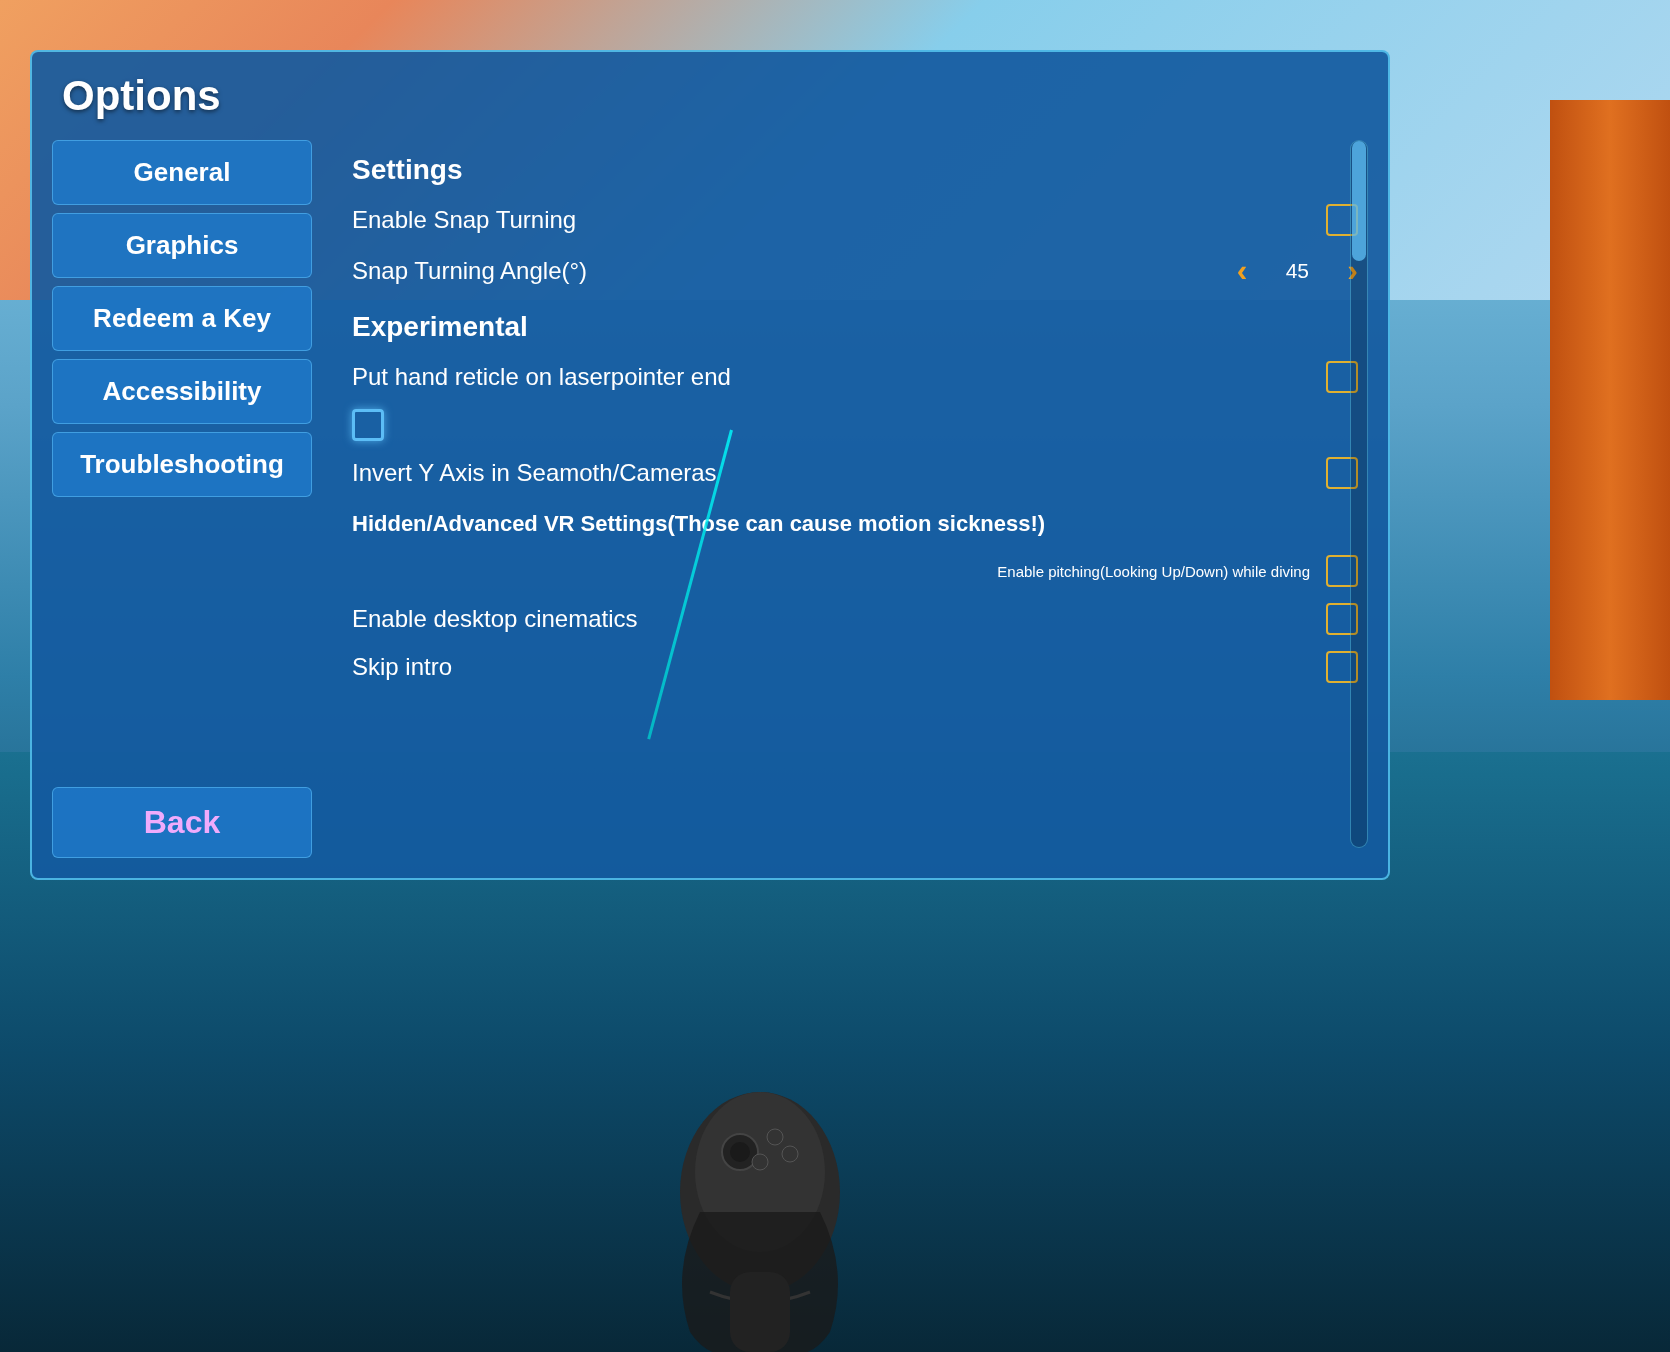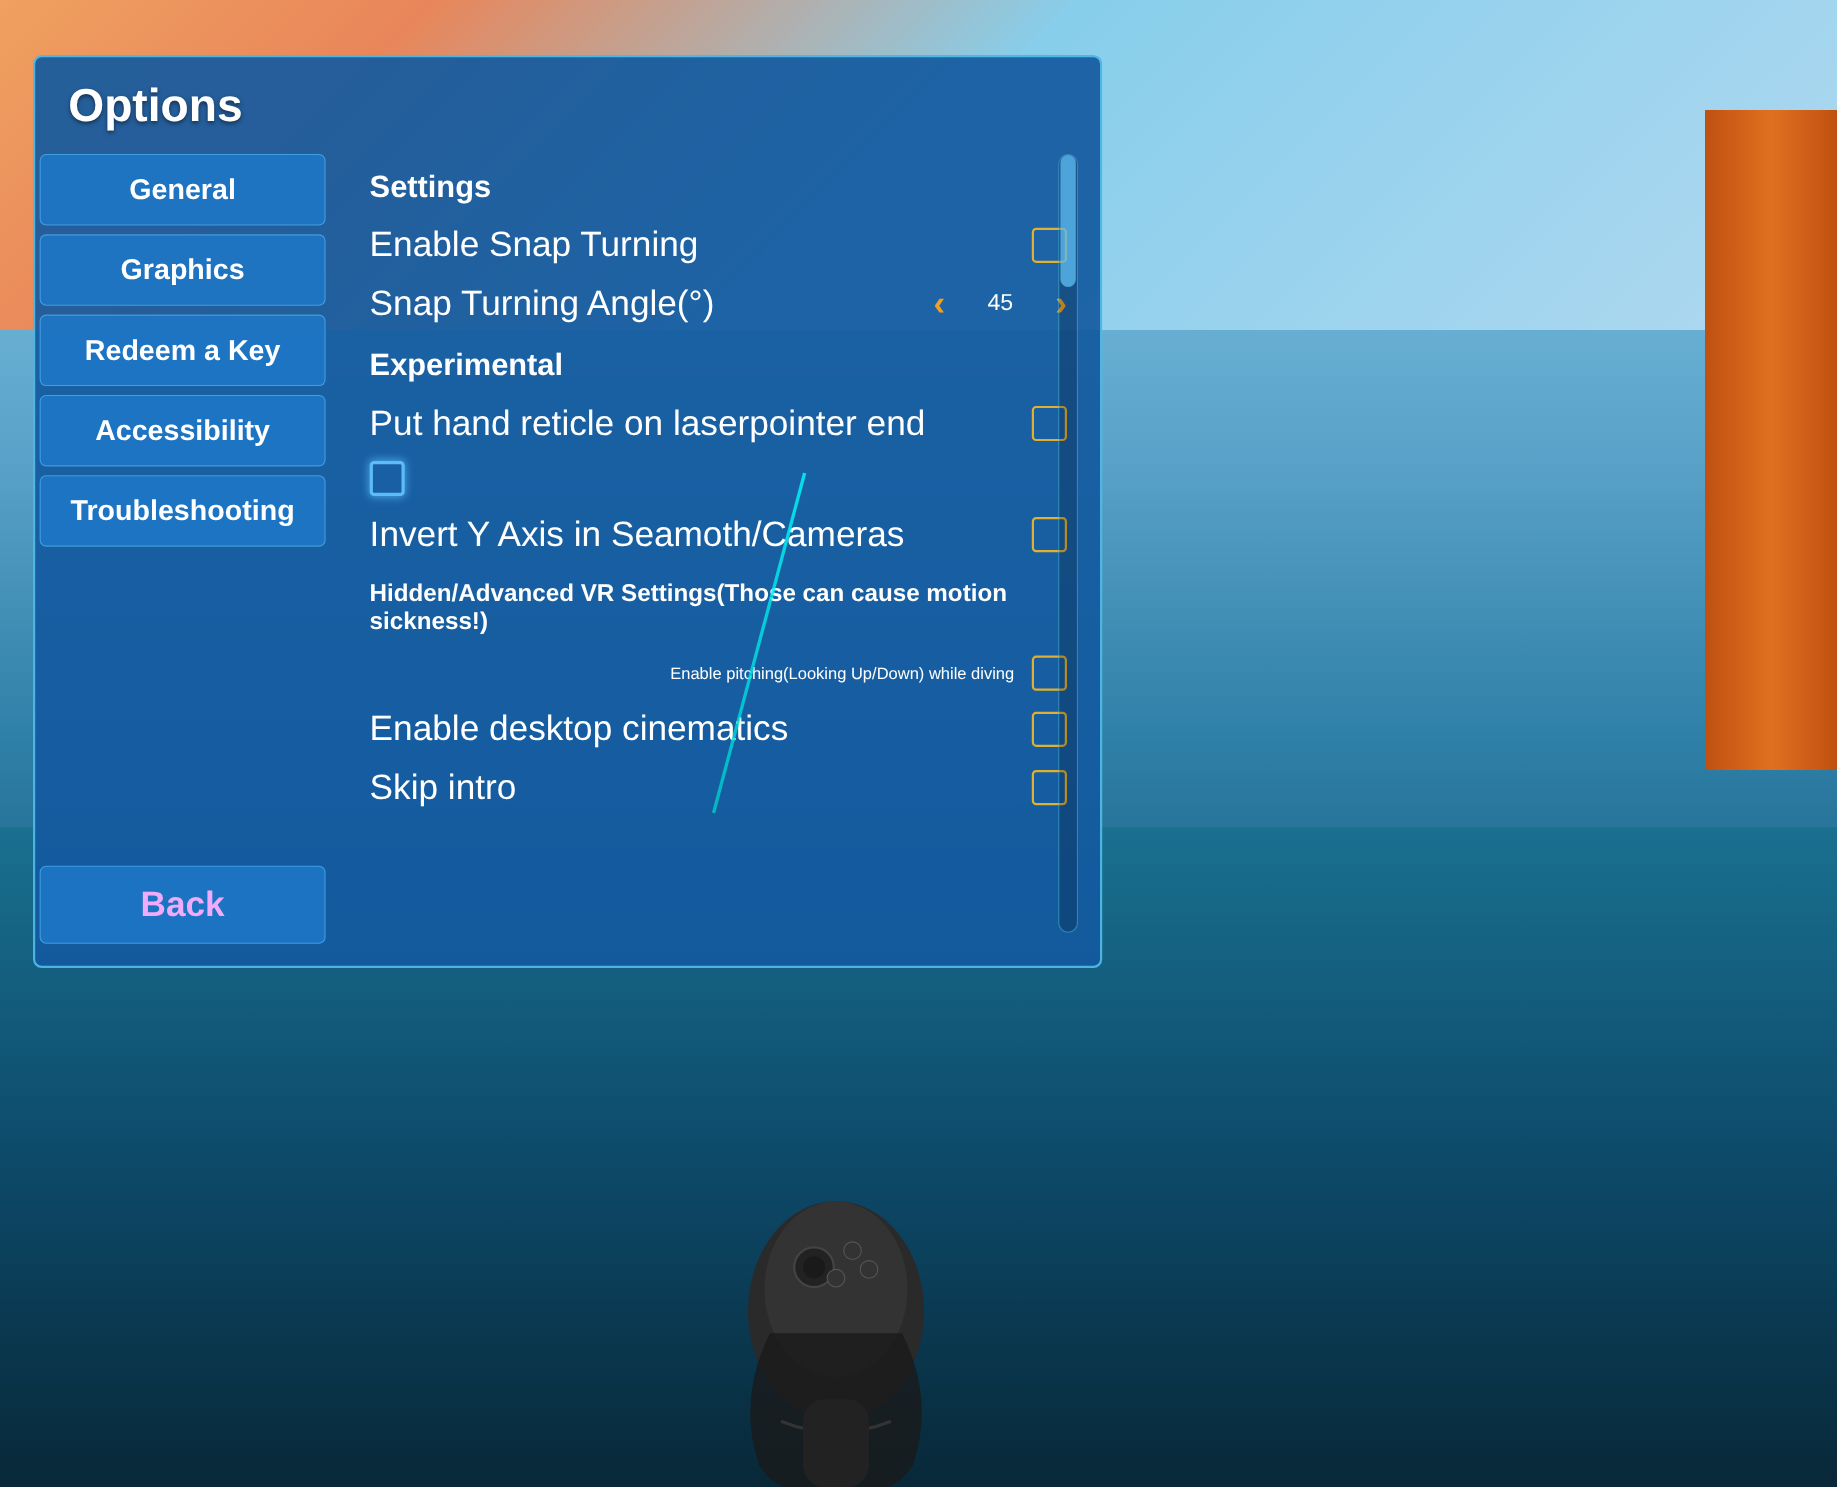--- a/index.html
+++ b/index.html
@@ -43,42 +43,42 @@
       left: 600px;
       width: 320px;
       height: 380px;
       z-index: 2;
     }
 
     .options-panel {
       position: absolute;
       top: 50px;
       left: 30px;
-      width: 972px;
+      width: 1360px;
       height: 830px;
       background: rgba(20, 90, 160, 0.92);
       border: 2px solid rgba(100, 220, 255, 0.7);
       border-radius: 8px;
       z-index: 3;
       display: flex;
       flex-direction: column;
     }
 
     .options-title {
       color: #fff;
       font-size: 42px;
       font-weight: bold;
       padding: 20px 30px 10px 30px;
       text-shadow: 0 2px 4px rgba(0,0,0,0.5);
     }
 
     .options-body {
       display: flex;
       flex: 1;
-      padding: 0 20px 20px 4px;
+      padding: 0 20px 20px 20px;
       gap: 20px;
     }
 
     .sidebar {
       width: 260px;
       display: flex;
       flex-direction: column;
       gap: 8px;
       padding-top: 10px;
     }
@@ -155,21 +155,21 @@
 
     .option-row {
       display: flex;
       align-items: center;
       padding: 8px 0;
       gap: 16px;
     }
 
     .option-label {
       color: #fff;
-      font-size: 32px;
+      font-size: 24px;
       flex: 1;
     }
 
     .option-label.small {
       font-size: 15px;
       text-align: right;
     }
 
     .checkbox {
       width: 32px;

